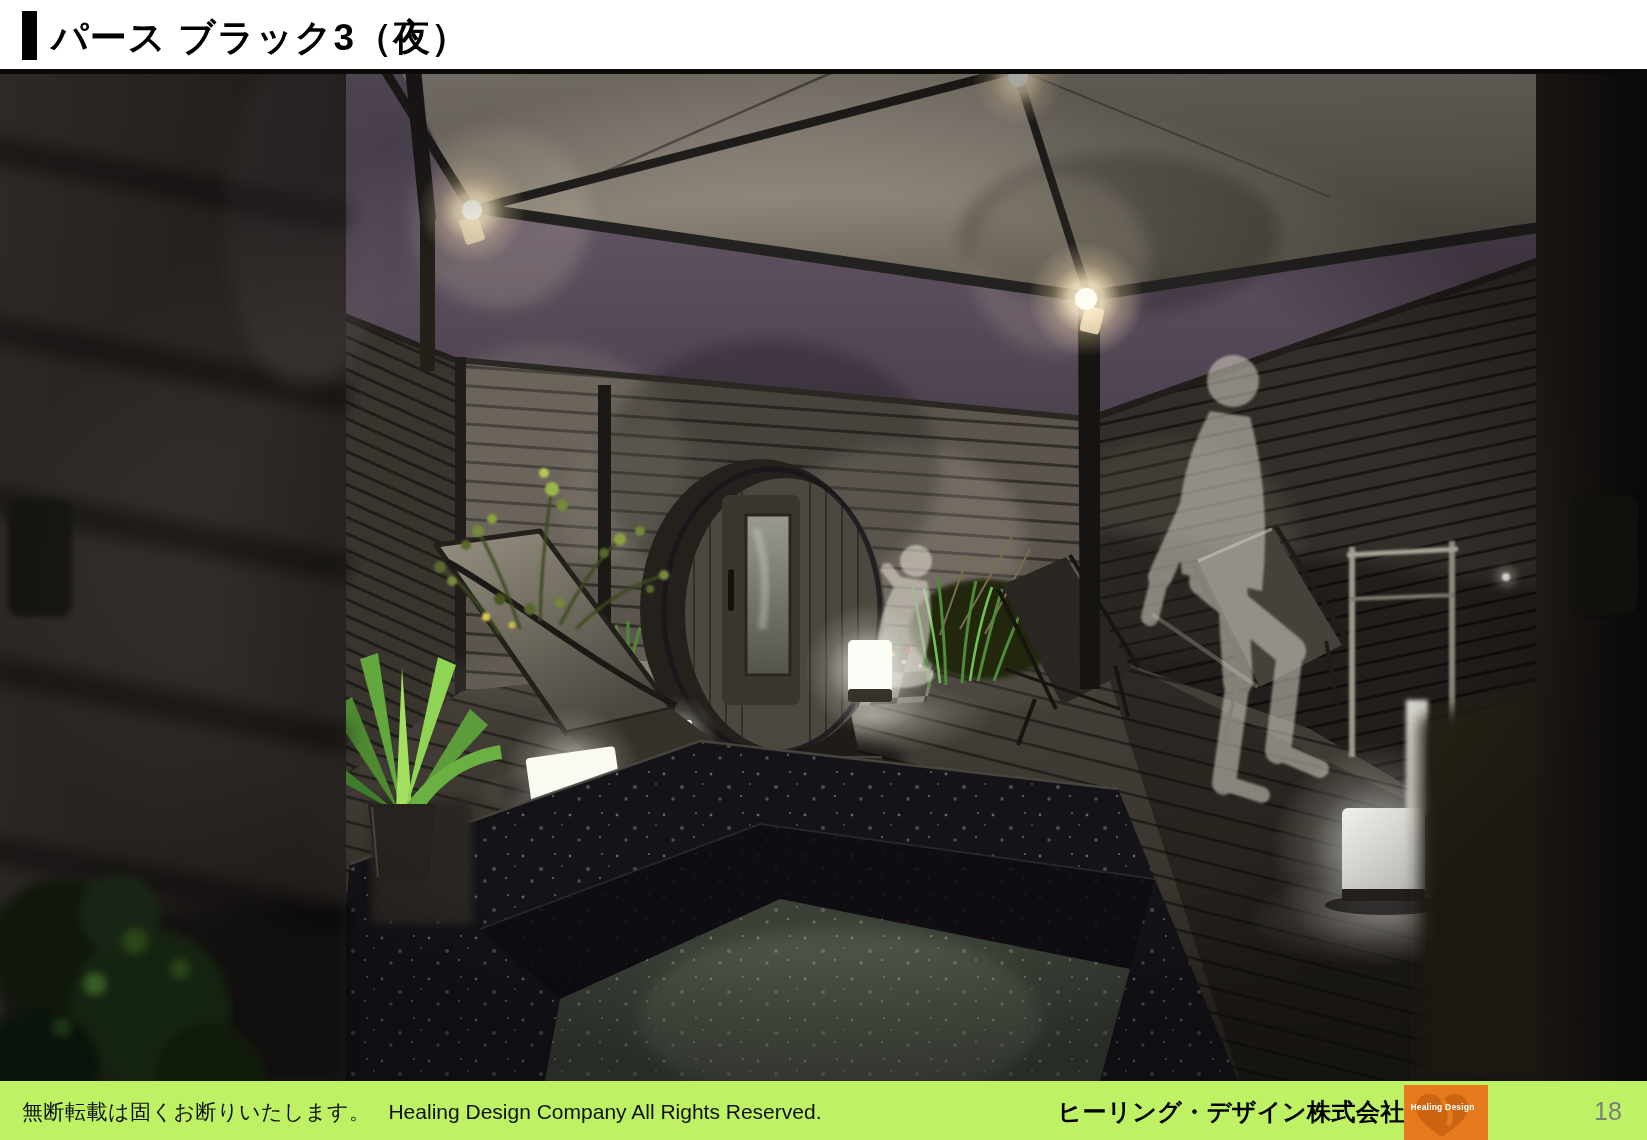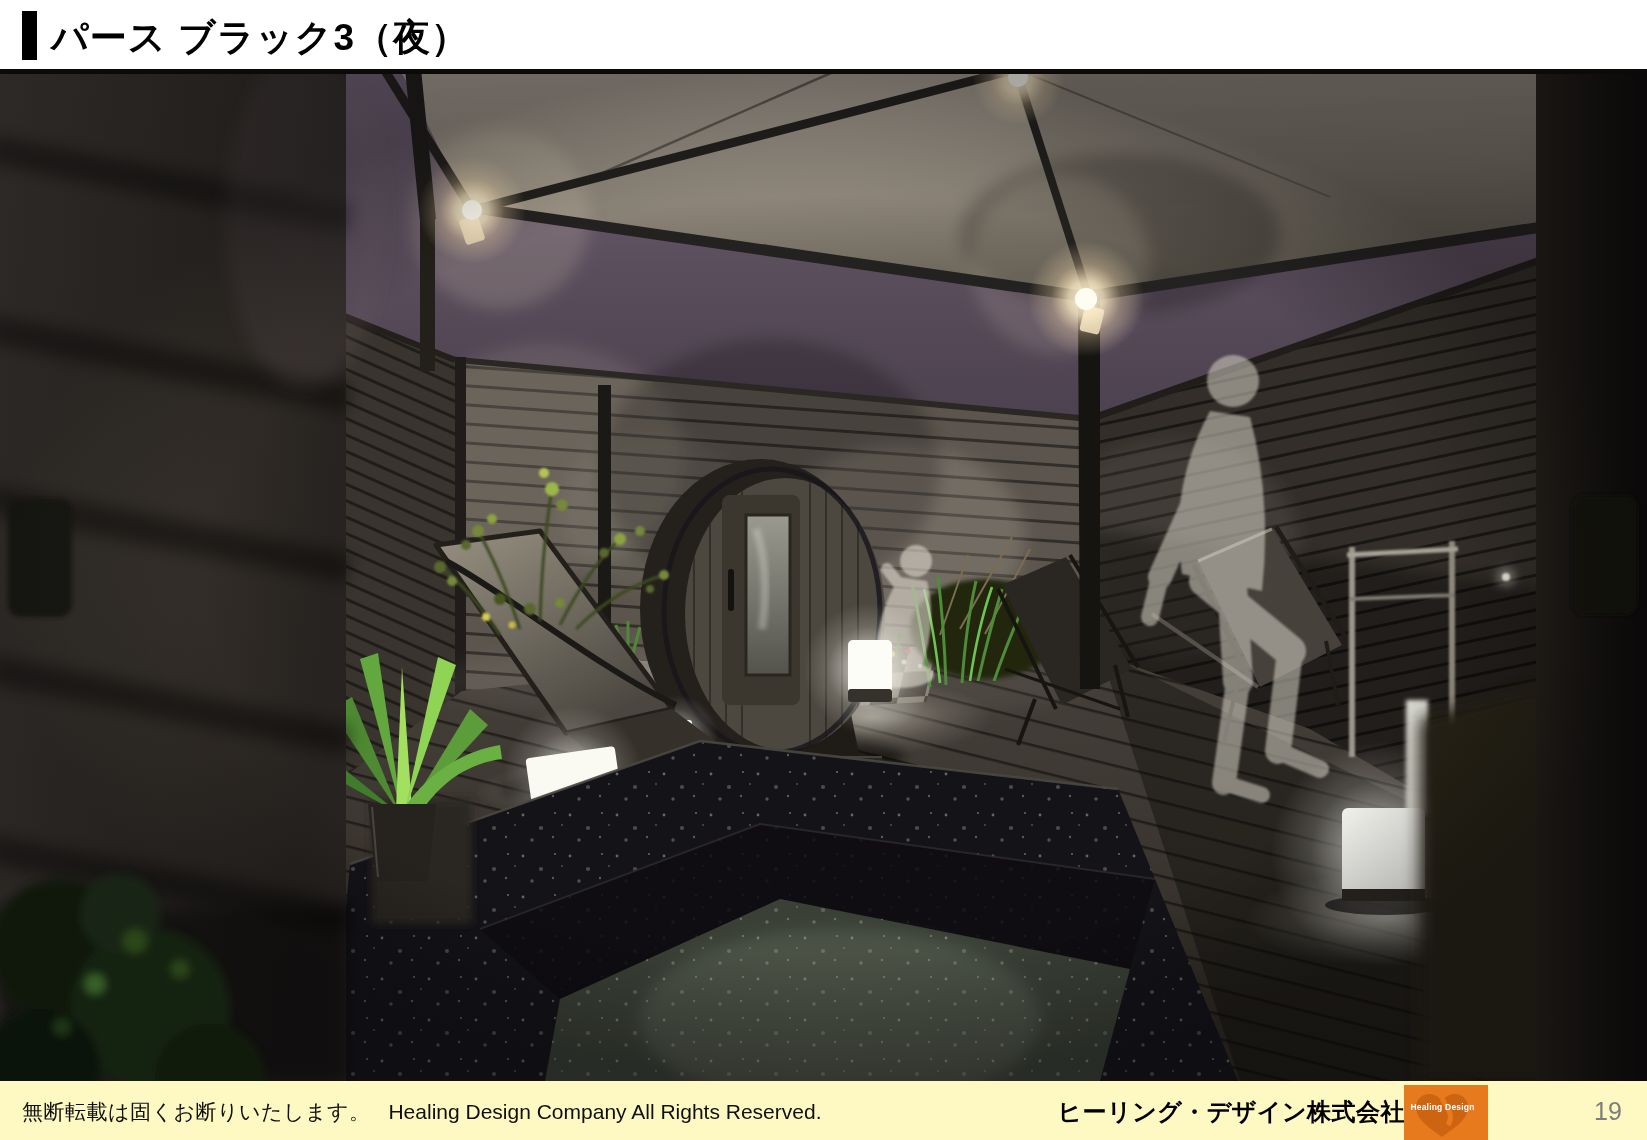--- a/index.html
+++ b/index.html
@@ -6,21 +6,21 @@
   body{width:1647px;height:1140px;font-family:"Liberation Sans","DejaVu Sans",sans-serif;overflow:hidden;}
   .slide{position:relative;width:1647px;height:1140px;background:#fff;}
   
   .header{position:absolute;top:0;left:0;width:1647px;height:69px;background:#fff;z-index:5;border-radius:8px;}
   .title-marker{position:absolute;left:22px;top:11px;width:15px;height:49px;background:#000;}
   .title-text{position:absolute;left:51px;top:13px;font-size:37px;font-weight:bold;color:#000;letter-spacing:1px;white-space:nowrap;}
   
   .render{position:absolute;top:69px;left:0;width:1647px;height:1012px;background:#211e1b;overflow:hidden;}
   .render svg{position:absolute;top:0;left:0;display:block;}
   
-  .footer{position:absolute;top:1081px;left:0;width:1647px;height:59px;background:#fef9c3;z-index:5;}
+  .footer{position:absolute;top:1081px;left:0;width:1647px;height:59px;background:#bef264;z-index:5;}
   .footer-left{position:absolute;left:22px;top:17px;font-size:21px;color:#101010;white-space:nowrap;}
   .footer-left .jp{letter-spacing:0.5px;}
   .footer-left .en{margin-left:18px;}
   .company{position:absolute;right:242px;top:15px;font-size:24px;font-weight:bold;color:#000;white-space:nowrap;letter-spacing:0.5px;text-align:right;}
   .logo{position:absolute;left:1404px;top:4px;width:84px;height:55px;background:#e87a1e;overflow:hidden;}
   .logo svg{position:absolute;top:0;left:0;}
   .logo .logo-text{position:absolute;left:0;top:17px;width:77px;text-align:center;font-size:8.5px;font-weight:bold;color:#ffffff;letter-spacing:0.2px;}
   .page-num{position:absolute;left:1594px;top:16px;font-size:25px;color:#7d7d7d;}
 </style>
 </head>
@@ -451,16 +451,16 @@
       <span class="jp">無断転載は固くお断りいたします。</span><span class="en">Healing Design Company All Rights Reserved.</span>
     </div>
     <div class="company">ヒーリング・デザイン株式会社</div>
     <div class="logo">
       <svg width="77" height="55" viewBox="0 0 77 55">
         <path d="M38,16 C30,4 12,8 12,22 C12,35 26,43 38,52 C50,43 64,35 64,22 C64,8 46,4 38,16 Z" fill="#c8600f" opacity="0.85"></path>
         <path d="M38,14 C44,24 50,30 44,40" fill="none" stroke="#e87a1e" stroke-width="5"></path>
       </svg>
       <div class="logo-text">Healing Design</div>
     </div>
-    <div class="page-num">19</div>
+    <div class="page-num">18</div>
   </div>
 
 </div>
 
 </body></html>

